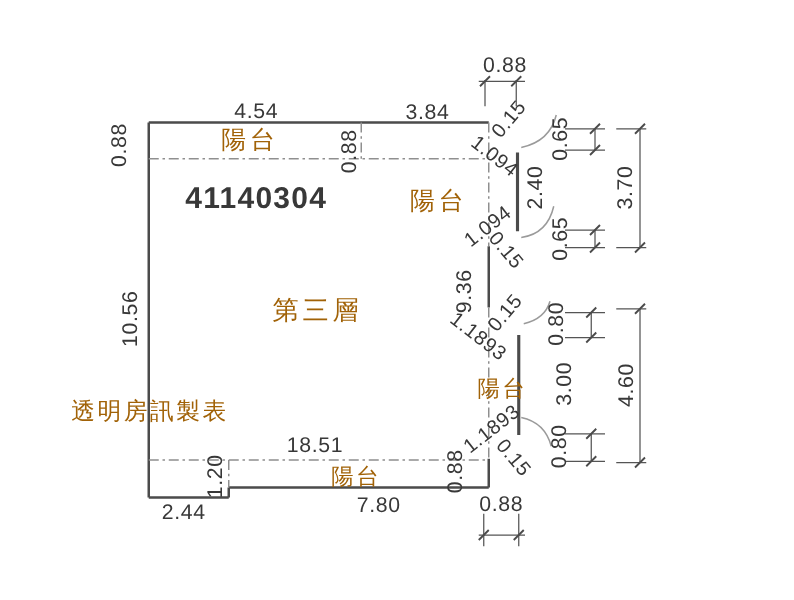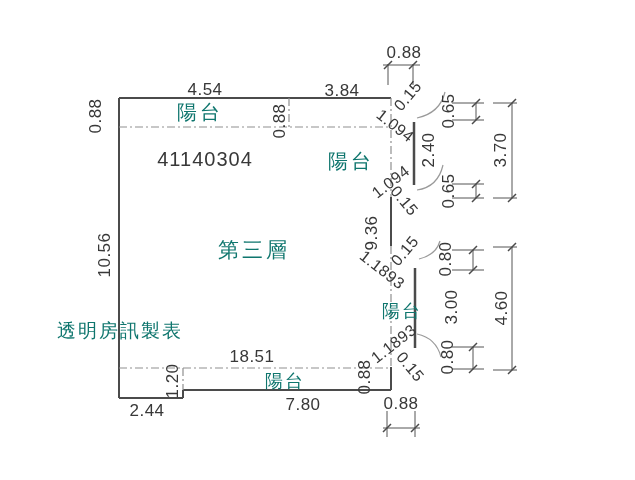--- a/index.html
+++ b/index.html
@@ -6,23 +6,23 @@
   .canvas {
     position:relative; width:635px; height:480px; background:#ffffff;
     font-family:"Liberation Sans","DejaVu Sans",sans-serif; overflow:hidden;
   }
   .canvas svg { position:absolute; left:0; top:0; }
   .lbl {
     position:absolute; transform:translate(-50%,-50%);
     color:#383838; font-size:17px; line-height:1; white-space:nowrap;
     letter-spacing:0.5px;
   }
-  .cjk  { font-size:20px; color:#0f766e; letter-spacing:3px; }
+  .cjk  { font-size:20px; color:#a16207; letter-spacing:3px; }
   .cjk.sm { font-size:18px; letter-spacing:2px; }
-  .big  { font-size:20px; letter-spacing:1px; }
+  .big  { font-size:24px; letter-spacing:1px;font-weight:bold; }
   .r90  { transform:translate(-50%,-50%) rotate(-90deg); }
   .rp38 { transform:translate(-50%,-50%) rotate(38deg);  font-size:16px; }
   .rm38 { transform:translate(-50%,-50%) rotate(-38deg); font-size:16px; }
   .rp50 { transform:translate(-50%,-50%) rotate(50deg);  font-size:16px; }
   .rm50 { transform:translate(-50%,-50%) rotate(-50deg); font-size:16px; }
 </style>
 </head>
 <body>
 
 <div class="canvas">

